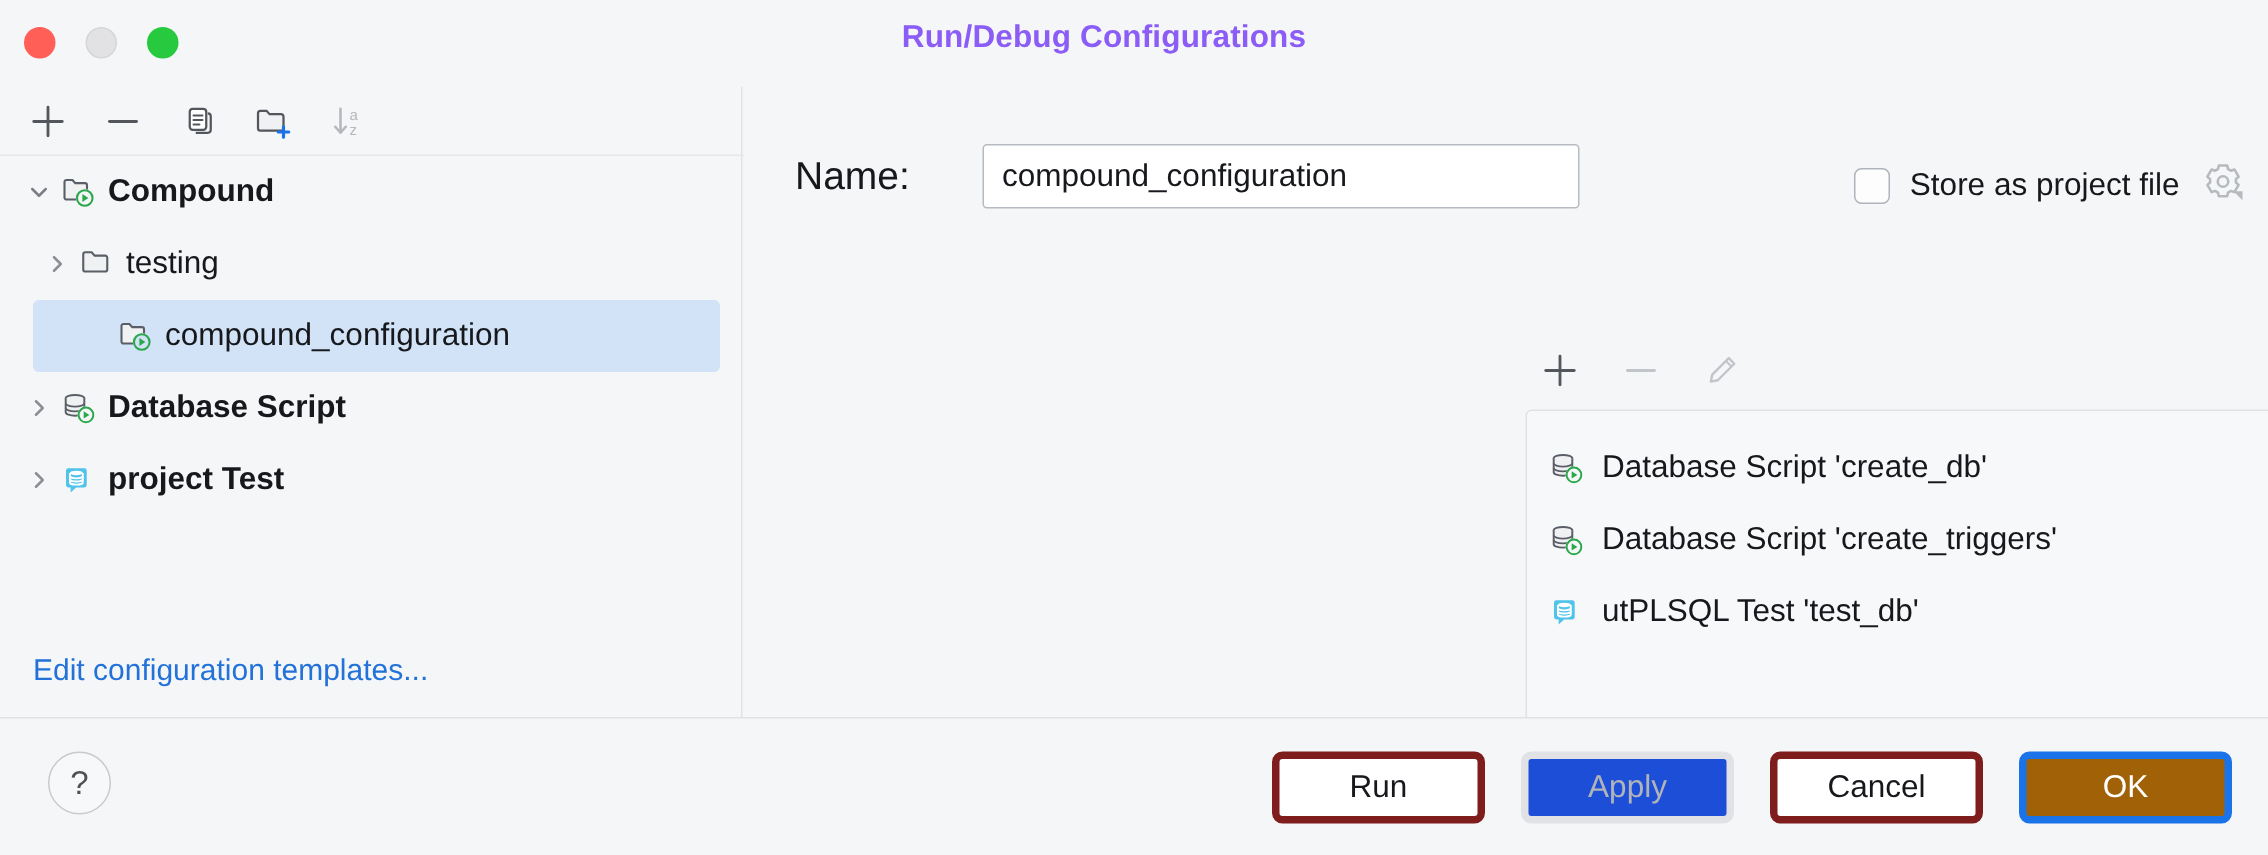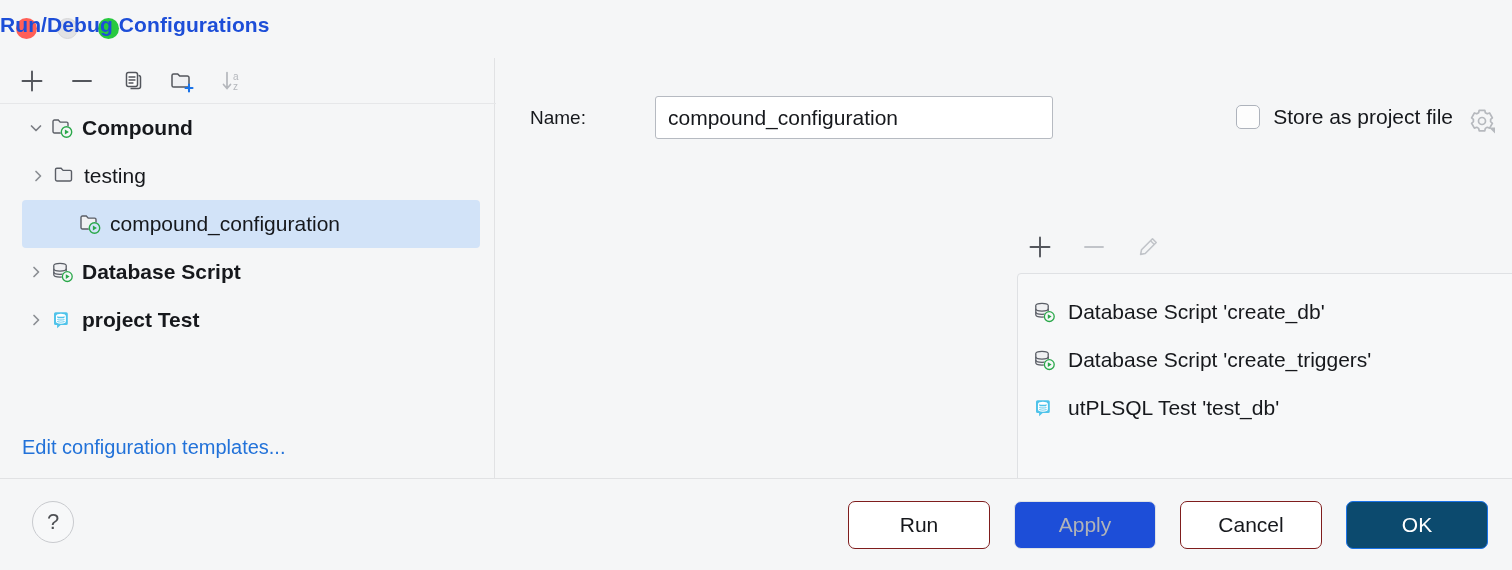--- a/index.html
+++ b/index.html
@@ -28,23 +28,23 @@
     position: absolute; top: 18px; left: 16px;
     display: flex; gap: 20px; align-items: center;
   }
   .light { width: 21px; height: 21px; border-radius: 50%; }
   .light.red    { background: #ff5f57; }
   .light.yellow { background: #e2e2e4; border: 1px solid #d6d6d8; box-sizing: border-box; }
   .light.green  { background: #27c93f; }
 
   .window-title {
     position: absolute; top: 13px; left: 0;
-    width: 1472px; text-align: left;
+    width: 1472px; text-align: center;
     font-size: 21px; font-weight: bold;
-    color: #1d4ed8; letter-spacing: .1px;
+    color: #8b5cf6; letter-spacing: .1px;
   }
 
   
   .left-pane {
     position: absolute; left: 0; top: 58px;
     width: 495px; height: 420px;
     background: #f5f6f7;
     border-right: 1px solid #e1e2e4;
     box-sizing: border-box;
   }
@@ -62,21 +62,21 @@
   }
 
   .tree {
     position: absolute; top: 46px; left: 0;
     width: 494px;
   }
   .tree-row {
     position: relative;
     height: 48px;
     display: flex; align-items: center;
-    padding-left: 22px;
+    padding-left: 12px;
     box-sizing: border-box;
   }
   .tree-row.selected {
     background: #d2e3f8;
     margin: 0 14px 0 22px;
     padding-left: 0;
     border-radius: 4px;
     width: 458px;
   }
   .twisty {
@@ -97,35 +97,35 @@
   
   .right-pane {
     position: absolute; left: 496px; top: 58px;
     width: 1016px; height: 420px;
     background: #f5f6f7;
   }
   .name-row {
     position: absolute; left: 34px; top: 38px;
     display: flex; align-items: center;
   }
-  .name-label { font-size: 19px; color: #16181c; width: 125px; }
+  .name-label { font-size: 26px; color: #16181c; width: 125px; }
   .name-input {
     width: 398px; height: 43px;
     background: #ffffff;
     border: 1px solid #b6bac1;
     border-radius: 3px;
     box-sizing: border-box;
     font-size: 21px; color: #16181c;
     padding: 0 12px;
     font-family: "Liberation Sans", sans-serif;
     outline: none;
   }
   .store-wrap {
     position: absolute; right: 14px; top: 47px;
-    display: flex; gap: 13px;
+    display: flex; align-items: center; gap: 13px;
   }
   .checkbox {
     width: 24px; height: 24px;
     border: 1px solid #aeb3bc;
     border-radius: 5px;
     background: #fdfdfd;
     box-sizing: border-box;
   }
   .store-label { font-size: 21px; color: #16181c; }
 
@@ -172,30 +172,30 @@
     font-size: 22px; color: #4e5054;
   }
   .btn-row {
     position: absolute; right: 24px; top: 22px;
     display: flex; align-items: center; gap: 24px;
   }
   .btn {
     height: 48px;
     min-width: 142px;
     border-radius: 7px;
-    border: 1px solid #7f1d1d;
+    border: 5px solid #7f1d1d;
     background: #ffffff;
     font-size: 21px;
     color: #16181c;
     display: flex; align-items: center; justify-content: center;
     box-sizing: border-box;
     font-family: "Liberation Sans", sans-serif;
   }
   .btn.disabled { color: #b0b3b8; border-color: #e0e2e5; background: #1d4ed8; }
-  .btn.primary  { background: #0c4a6e; border-color: #1a73e8; color: #ffffff; }
+  .btn.primary  { background: #a16207; border-color: #1a73e8; color: #ffffff; }
 </style>
 </head>
 <body>
 
 <div class="dialog">
 
   <div class="titlebar">
     <div class="traffic">
       <div class="light red"></div>
       <div class="light yellow"></div>

